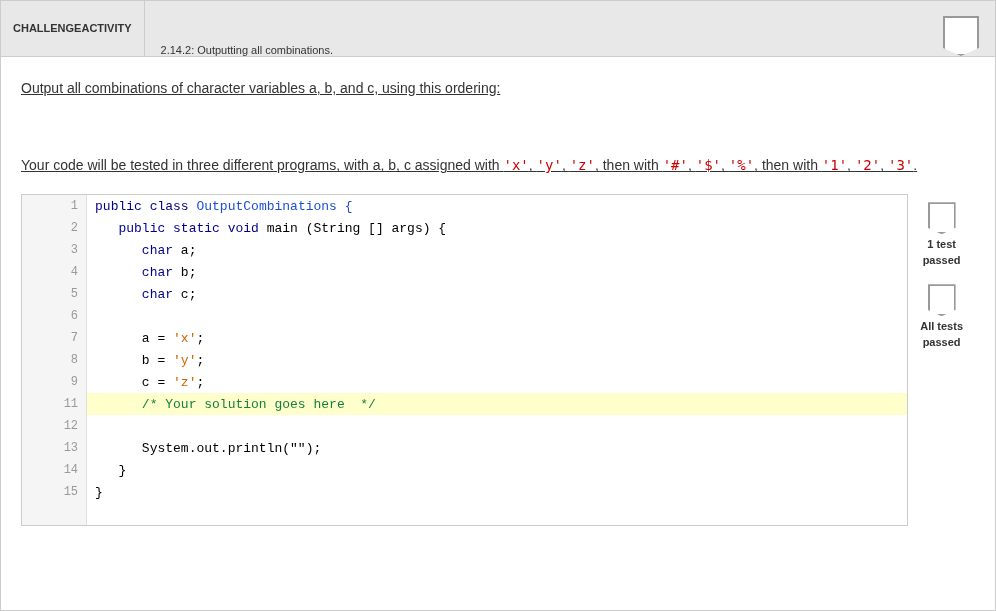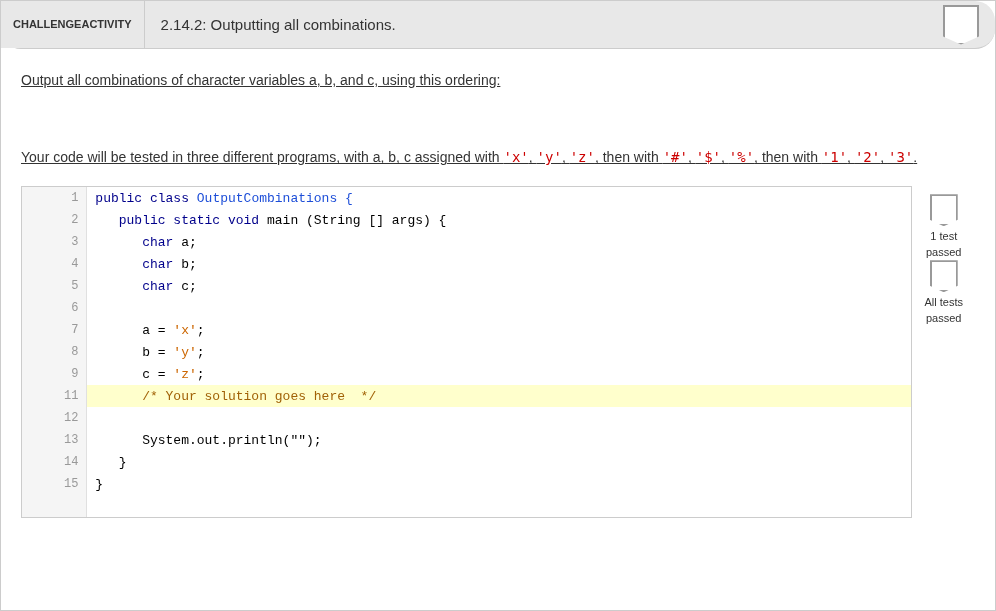--- a/index.html
+++ b/index.html
@@ -14,44 +14,43 @@
     }
     .main-container {
       width: 996px;
       min-height: 611px;
       background: #fff;
       border: 1px solid #ccc;
     }
     
     .header {
       display: flex;
-      align-items: center;
+      align-items: flex-end;
       background: #e8e8e8;
       border-bottom: 1px solid #ccc;
       padding: 0;
-      height: 48px;
-      border-radius: 20px;
+      height: 56px;
     }
     .challenge-label {
       background: #e8e8e8;
       border-right: 1px solid #ccc;
       padding: 8px 12px;
       font-size: 11px;
       font-weight: bold;
       color: #333;
       text-transform: uppercase;
       line-height: 1.3;
       height: 100%;
       display: flex;
       align-items: center;
       min-width: 100px;
     }
     .header-title {
       padding: 0 16px;
-      font-size: 15px;
+      font-size: 11px;
       color: #333;
       flex: 1;
     }
     .header-badge {
       width: 36px;
       height: 40px;
       border: 2px solid #999;
       margin-right: 16px;
       clip-path: polygon(0 0, 100% 0, 100% 80%, 50% 100%, 0 80%);
       background: white;
@@ -110,29 +109,30 @@
       font-size: 12px;
       vertical-align: middle;
     }
     .code-line {
       padding: 1px 8px;
       vertical-align: middle;
       white-space: pre;
     }
     .kw { color: #00008b; font-weight: normal; }
     .type { color: #00008b; }
-    .comment { color: #a16207; }
+    .comment { color: #15803d; }
     .str { color: #cc6600; }
     
     .sidebar-badges {
       display: flex;
       flex-direction: column;
       align-items: center;
       padding: 8px 12px;
-      gap: 2px;
+      gap: 18px;
+      font-weight: bold;
     }
     .badge-item {
       display: flex;
       flex-direction: column;
       align-items: center;
       font-size: 11px;
       color: #333;
       gap: 4px;
     }
     .badge-icon {

